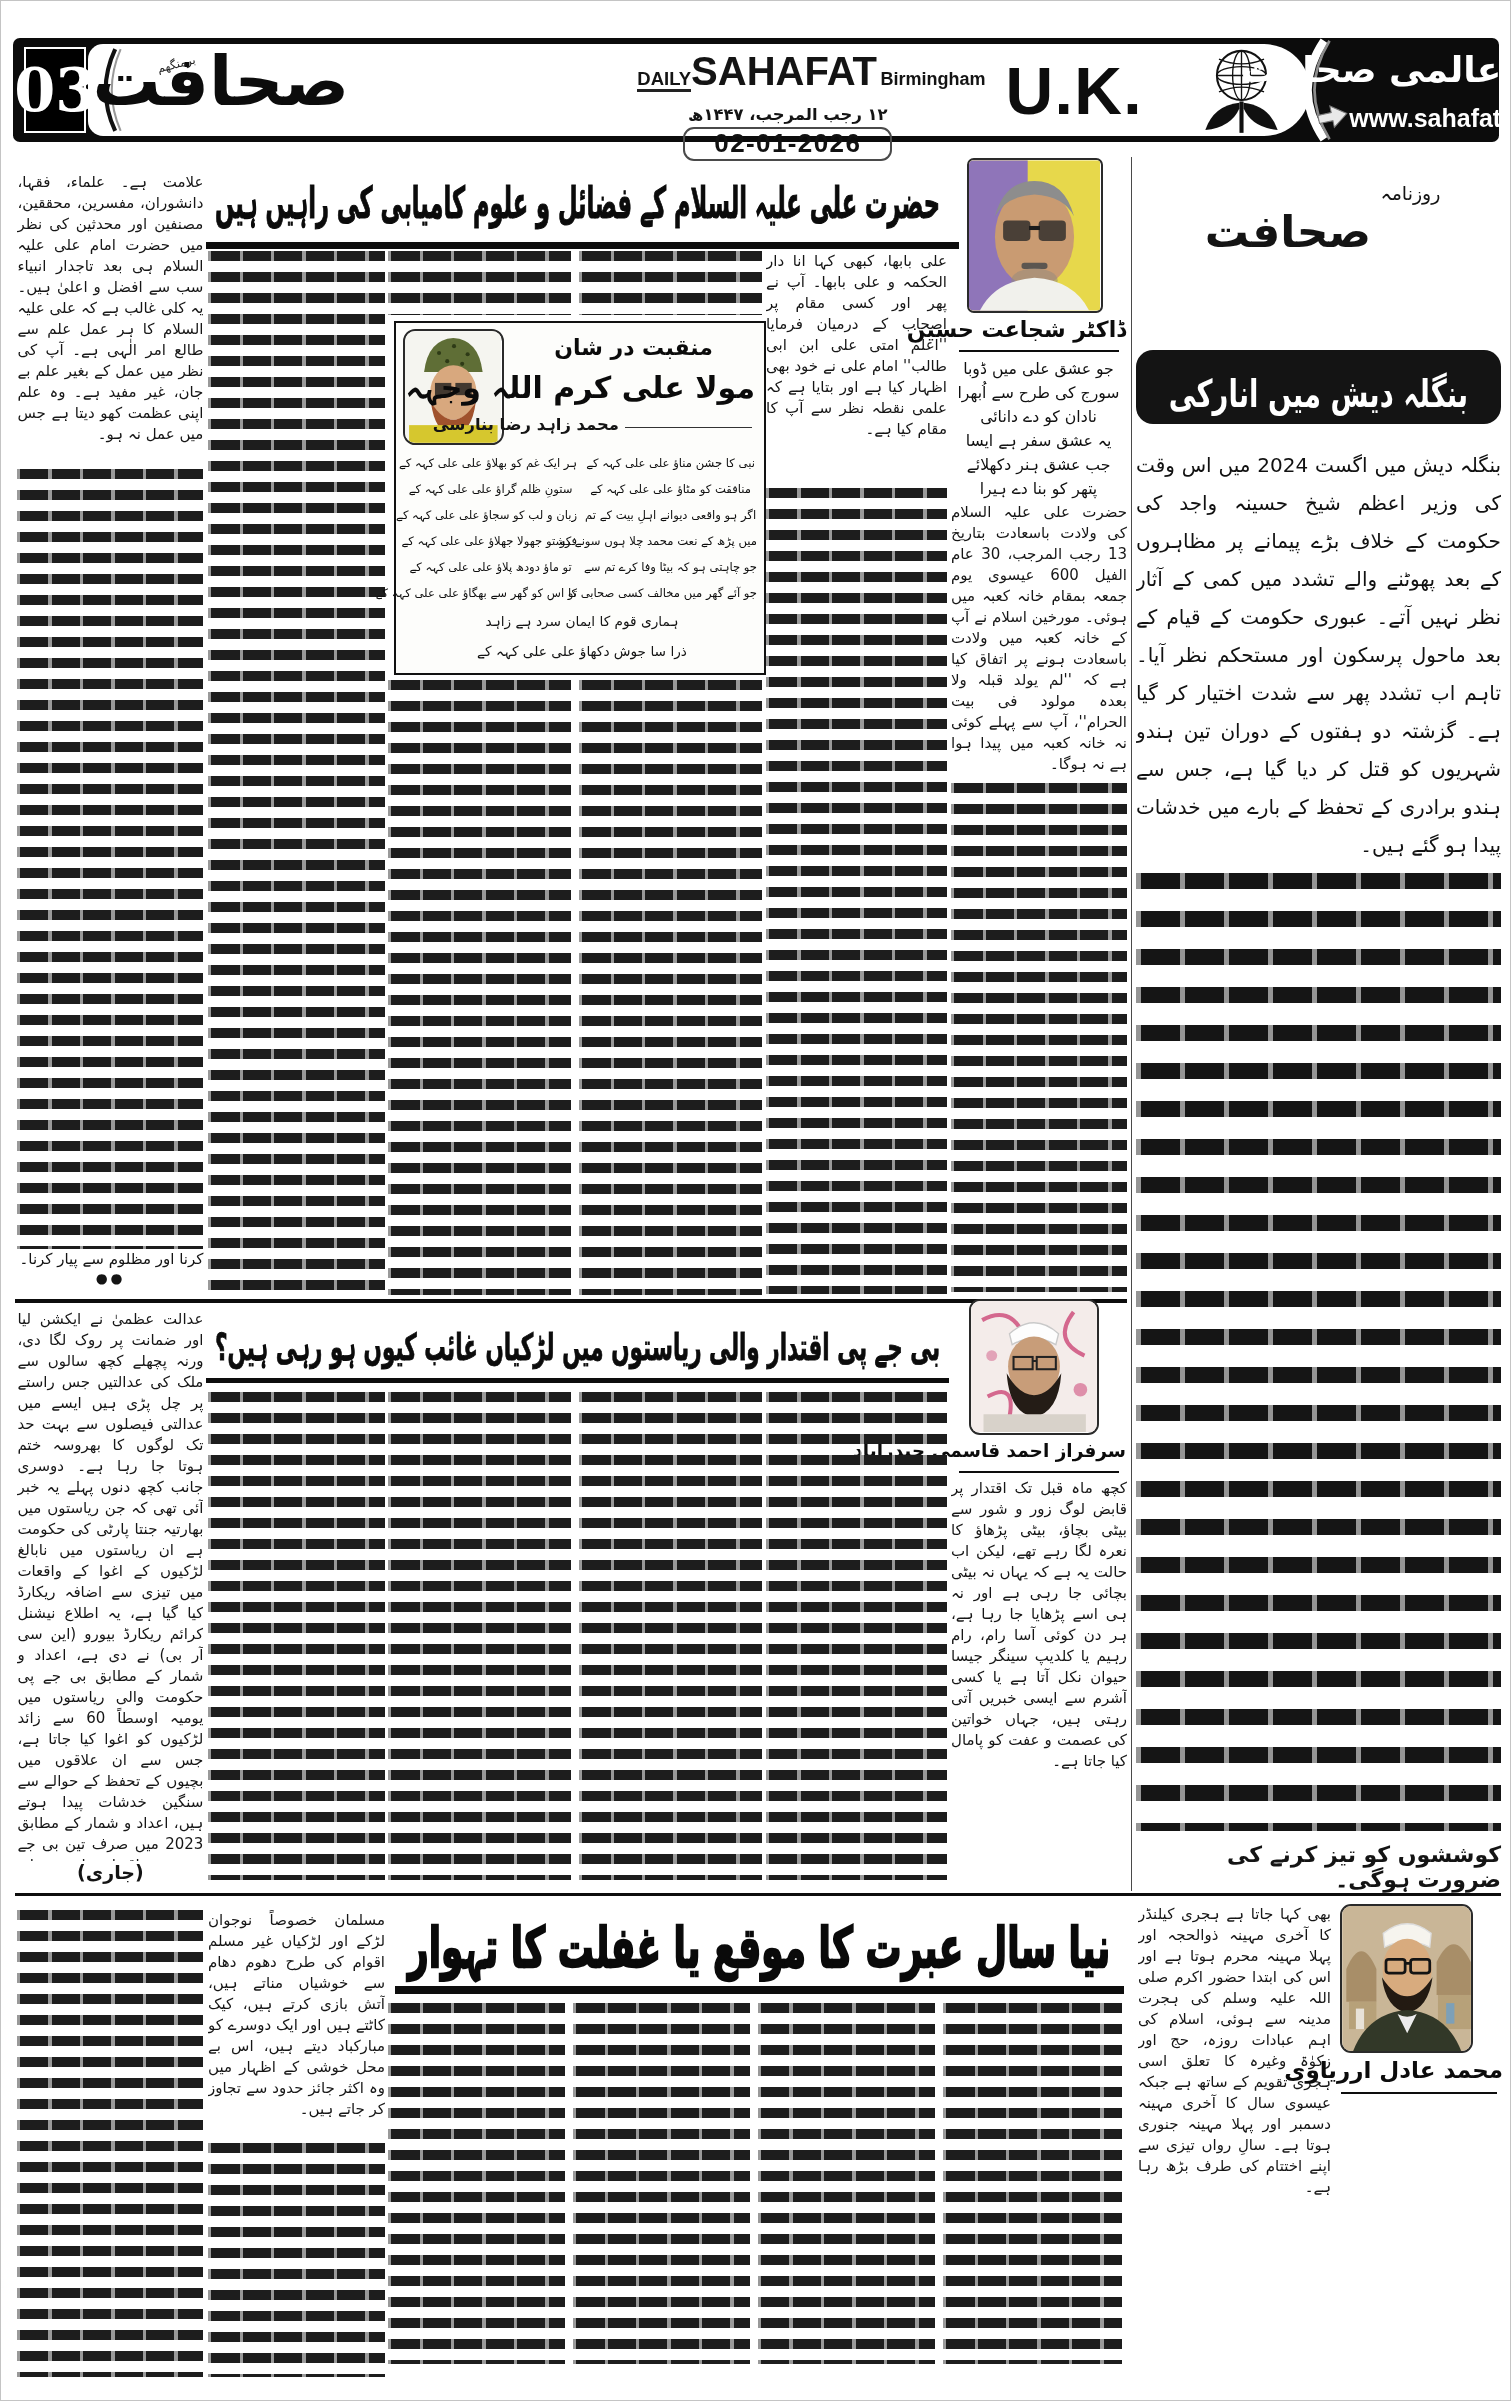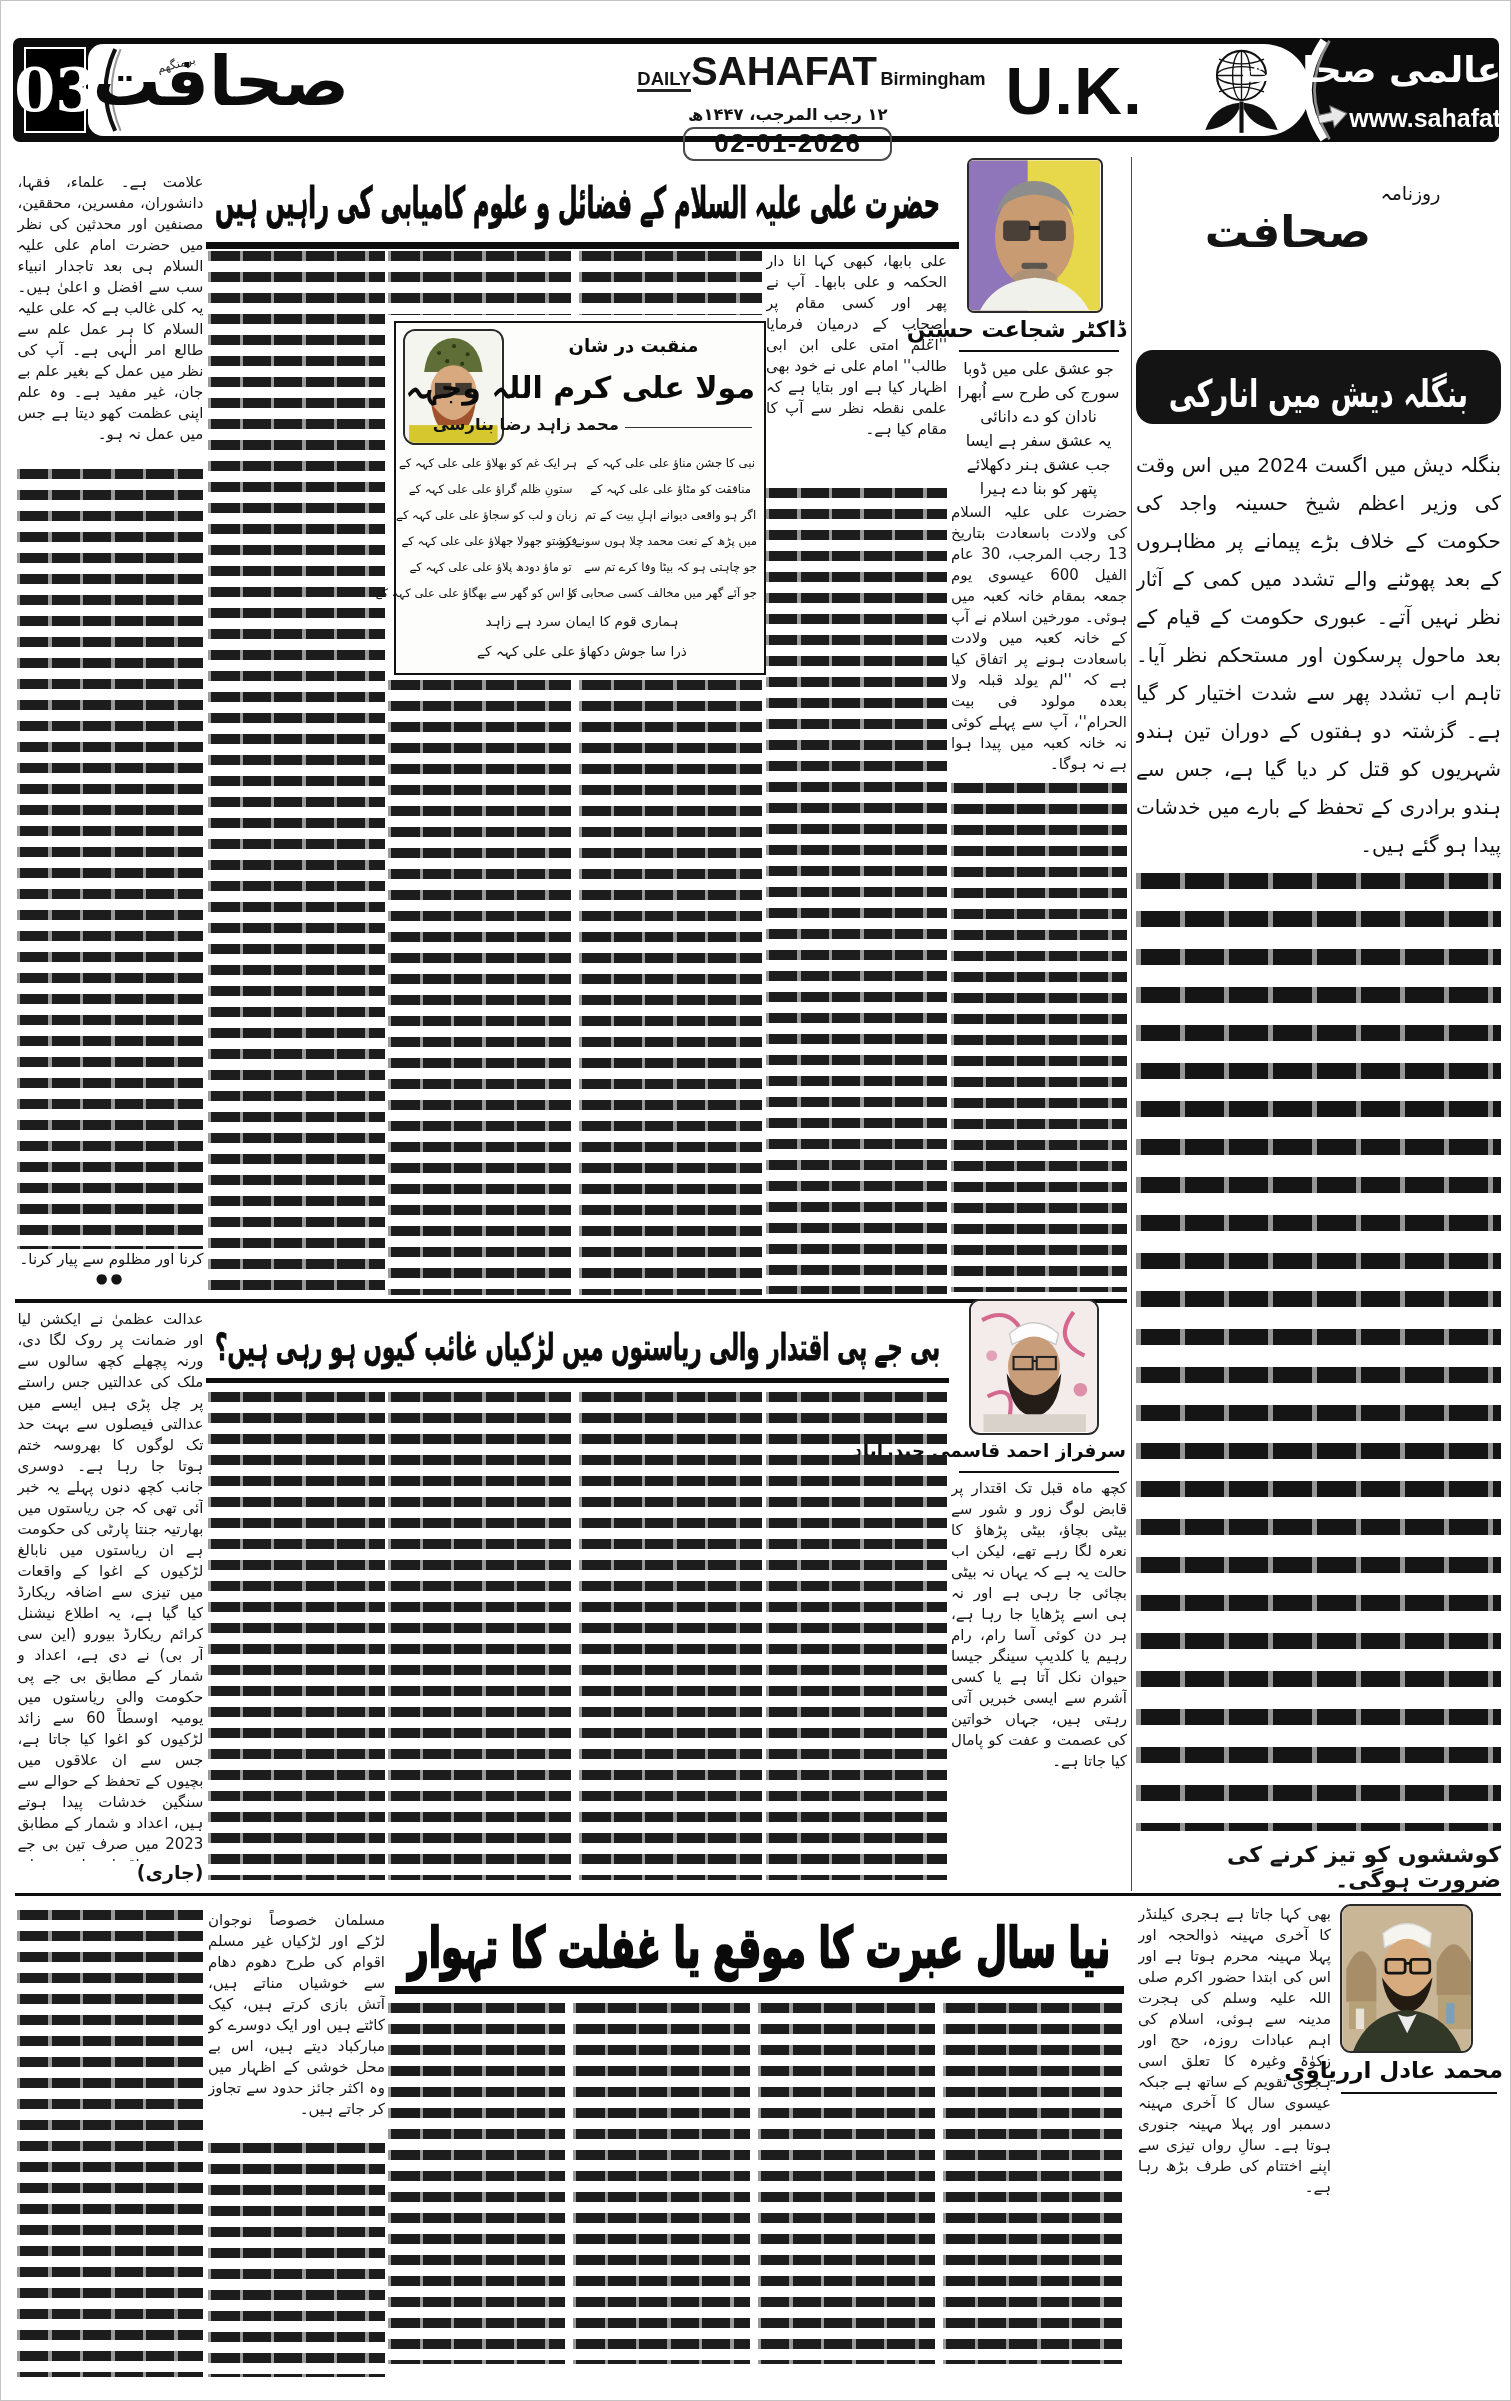--- a/index.html
+++ b/index.html
@@ -29,21 +29,21 @@
            font-weight:bold;font-size:26px;letter-spacing:1.4px;color:#111;}
   .site{font-family:"Liberation Sans",sans-serif;font-weight:bold;font-size:25px;color:#fff;white-space:nowrap;}
   .global-urdu{font-size:36px;font-weight:bold;color:#fff;direction:rtl;white-space:nowrap;}
   
   .poem-box{border:2.7px solid #111;background:#fdfdfb;}
   .p-row{display:flex;direction:rtl;justify-content:space-between;padding:0 4.1px;}
   .p-half{width:49%;font-size:11.6px;line-height:26px;white-space:nowrap;text-align:center;direction:rtl;overflow:visible;color:#101010;}
   .poem-title{direction:rtl;text-align:center;font-weight:bold;color:#0b0b0b;white-space:nowrap;}
   .verse-line{direction:rtl;text-align:center;font-size:15.7px;line-height:24px;white-space:nowrap;color:#101010;}
   .endline{direction:rtl;text-align:right;font-size:15px;line-height:21px;}
-  .contd{direction:rtl;font-weight:bold;font-size:19px;}
+  .contd{direction:rtl;text-align:center;font-weight:bold;font-size:19px;}
   .vline{background:#4a4a4a;}
 </style>
 </head>
 <body>
 
 <div id="page">
 
   <div class="abs mast" style="left:12.3px;top:37px;width:1486px;height:104px;">
     <div class="abs mast-white" style="left:75px;top:6.2px;width:1222px;height:92px;"></div>
 
@@ -154,21 +154,21 @@
           <circle cx="62" cy="44" r="3" fill="#2e3a16"></circle>
         <circle cx="84" cy="48" r="3" fill="#2e3a16"></circle>
         <ellipse cx="71" cy="90" rx="34" ry="40" fill="#d8a87e"></ellipse>
         <rect x="44" y="76" width="24" height="18" fill="#1d1d1d" opacity="0.8"></rect>
         <rect x="74" y="76" width="24" height="18" fill="#1d1d1d" opacity="0.8"></rect>
         <rect x="66" y="82" width="10" height="5" fill="#1d1d1d"></rect>
         <path d="M38,104 Q44,150 71,154 Q98,150 104,104 Q88,130 71,130 Q54,130 38,104 Z" fill="#a0522d"></path>
         <rect x="6" y="138" width="130" height="26" fill="#d6c72e"></rect>
       </svg>
     </div>
-    <div class="abs poem-title" style="left:116px;top:12.3px;width:243px;font-size:18px;">منقبت در شان</div>
+    <div class="abs poem-title" style="left:116px;top:12.3px;width:243px;font-size:22px;">منقبت در شان</div>
     <div class="abs poem-title" style="left:116px;top:47px;width:243px;font-size:30px;">مولا علی کرم اللہ وجہہ</div>
     <div class="abs" style="left:103px;top:92px;width:120px;font-size:16.4px;font-weight:bold;direction:rtl;text-align:center;white-space:nowrap;">محمد زاہد رضا بنارسی</div>
     <div class="abs" style="left:229px;top:104px;width:127px;height:1.4px;background:#333;"></div>
 
     <div class="abs" style="left:4.1px;top:127px;width:361px;">
       <div class="p-row">
           <span class="p-half">نبی کا جشن مناؤ علی علی کہہ کے</span>
           <span class="p-half">ہر ایک غم کو بھلاؤ علی علی کہہ کے</span>
         </div>
       <div class="p-row">

